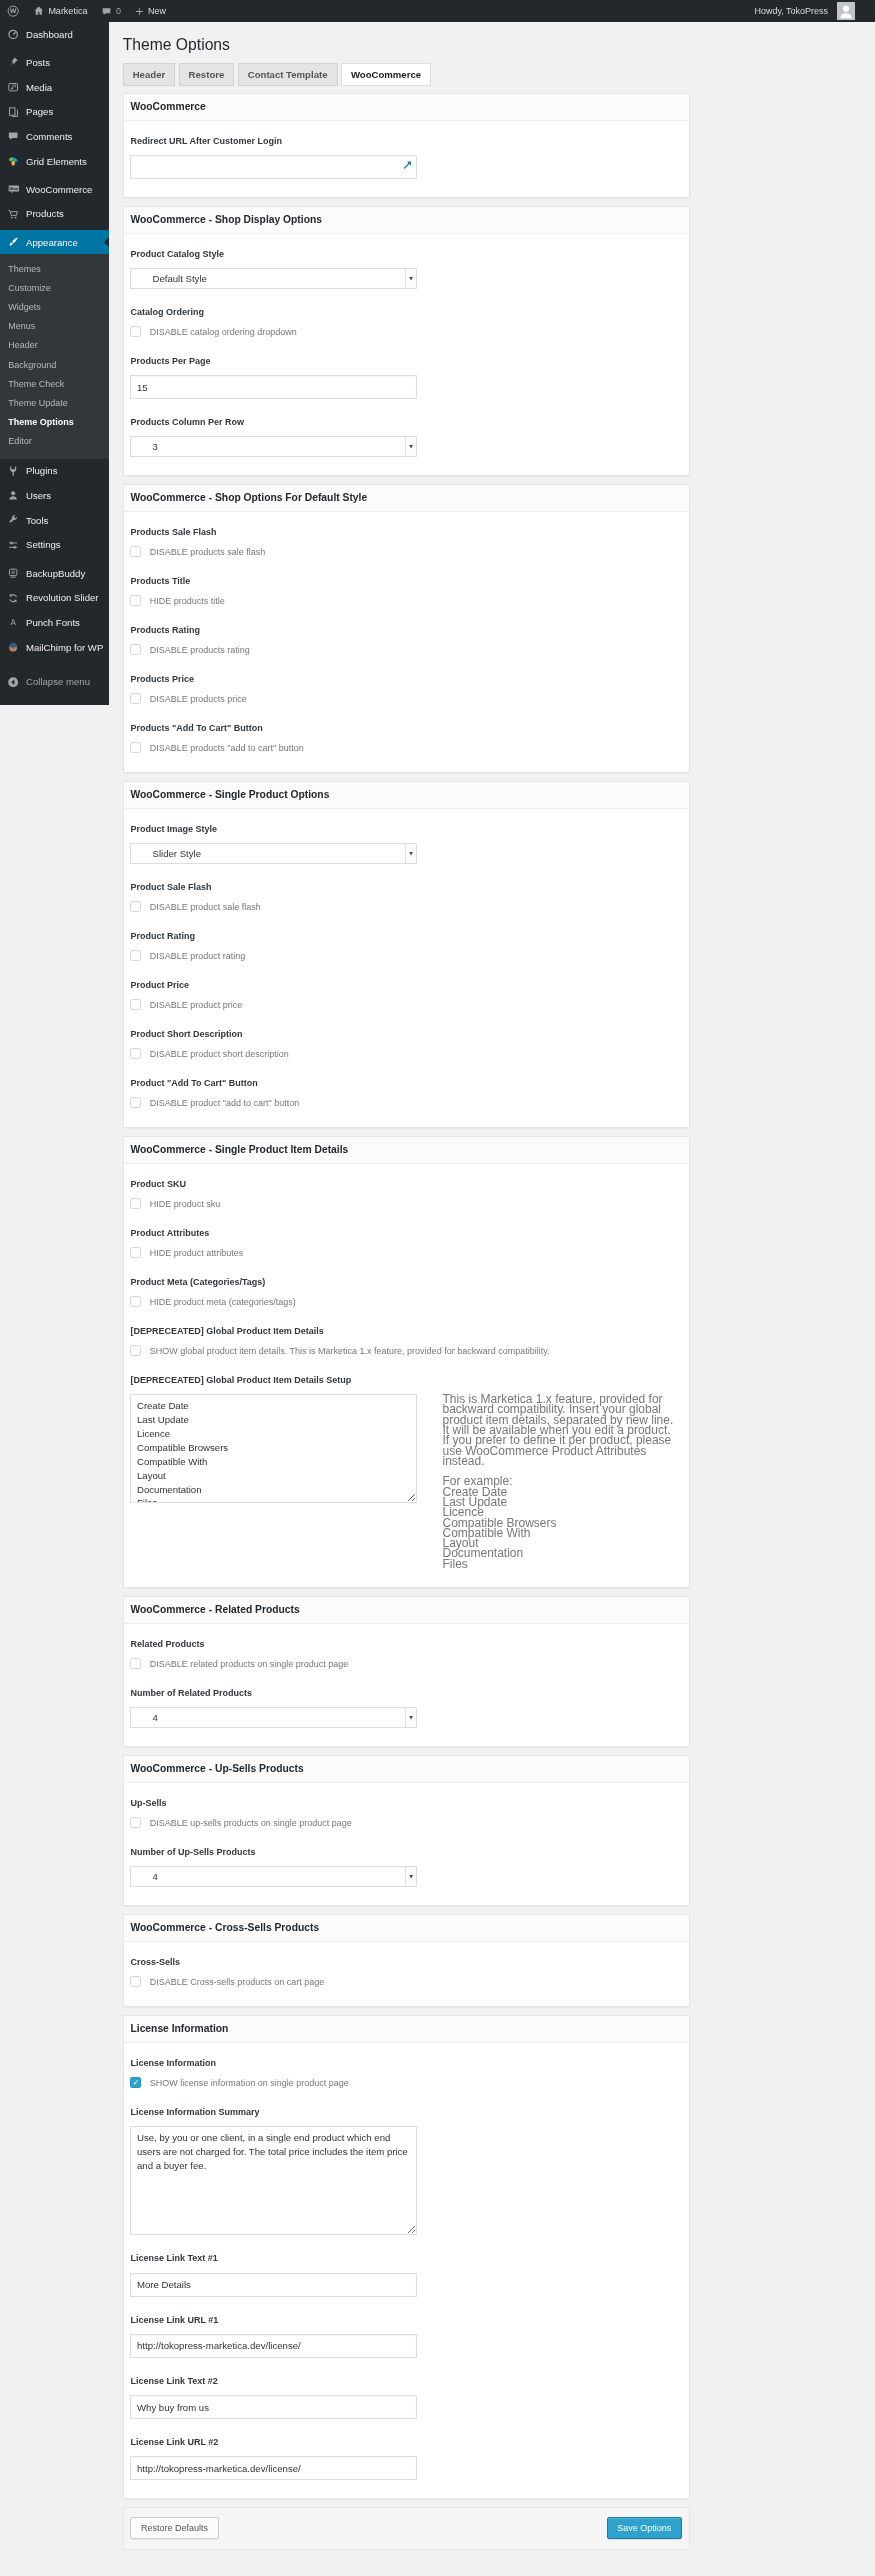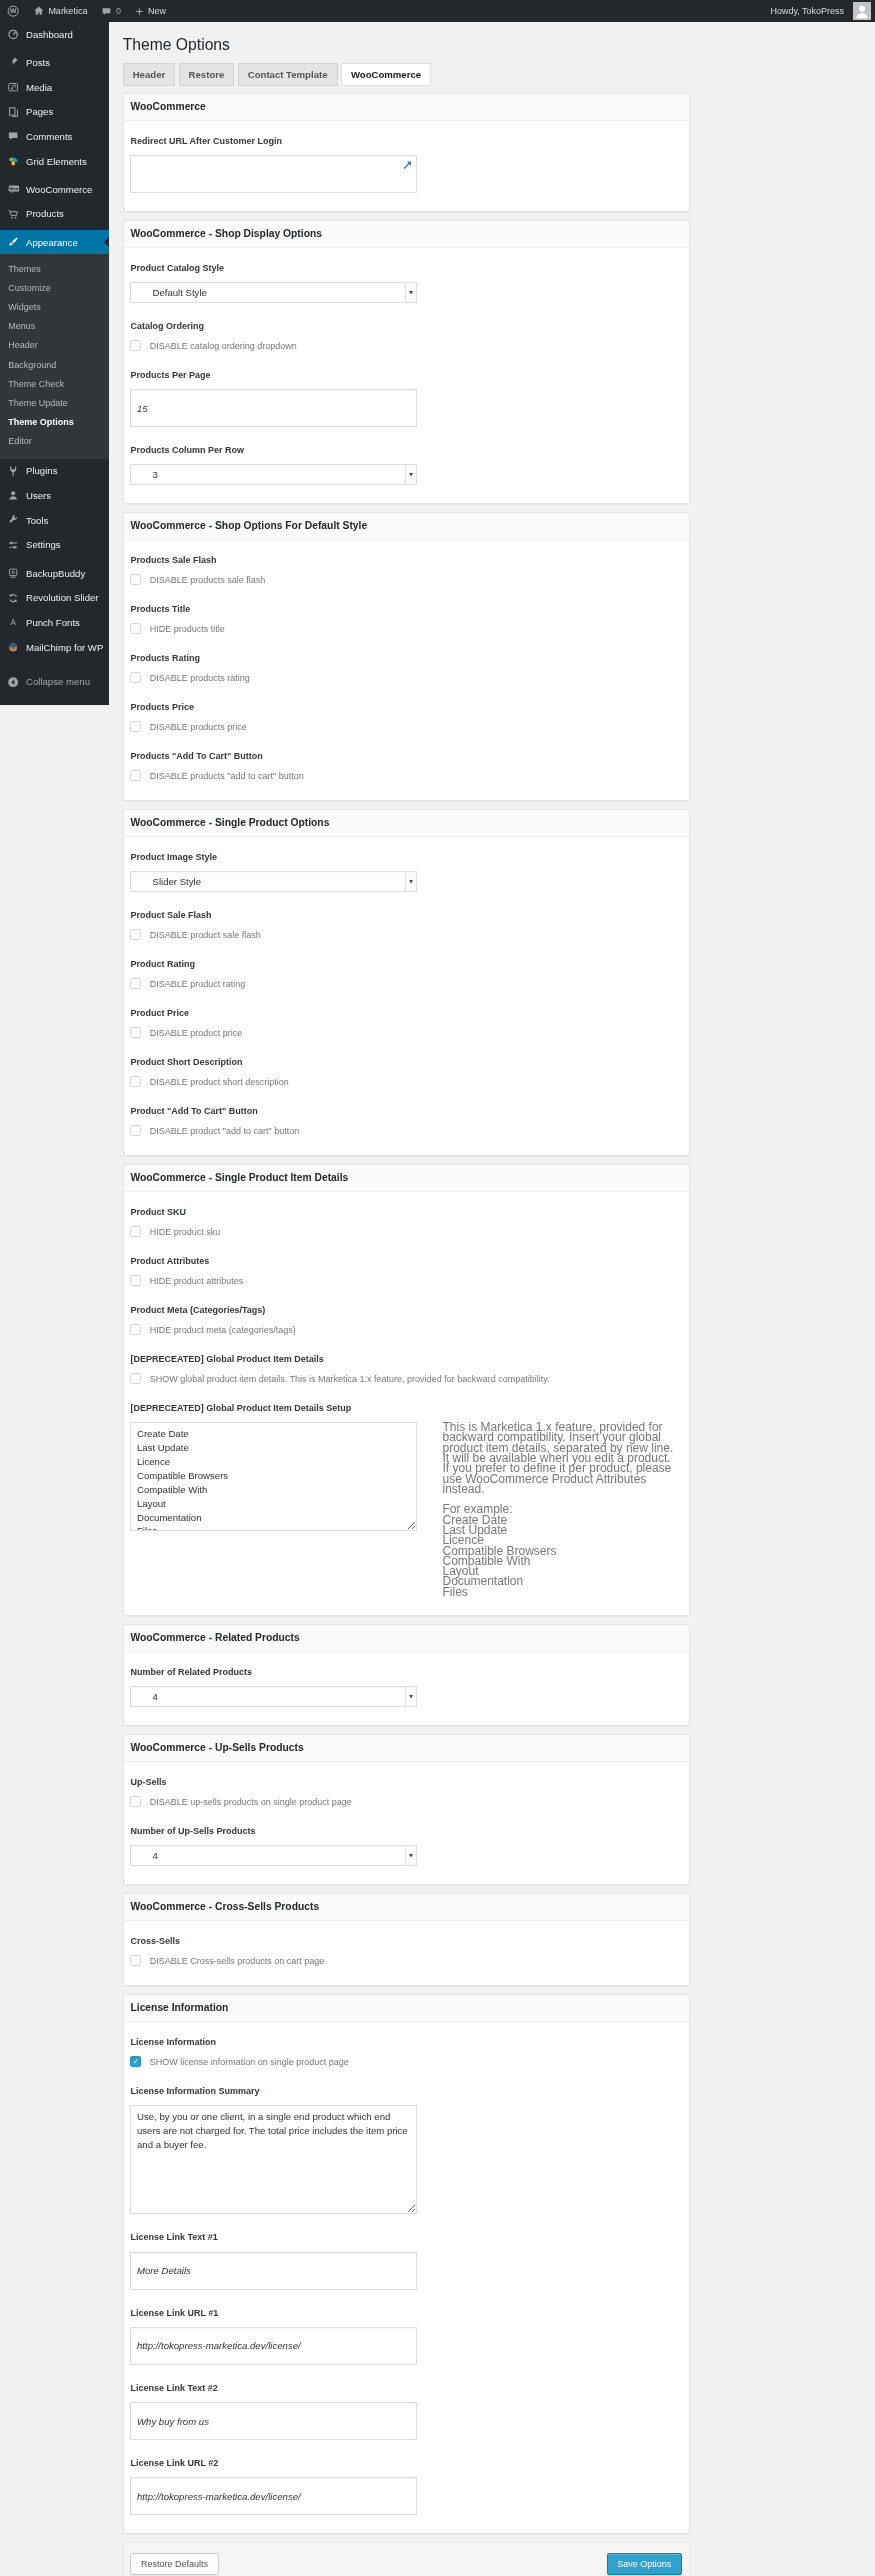--- a/index.html
+++ b/index.html
@@ -52,23 +52,23 @@
   .panel { width:567px; }
   .section { background:#fff; border:0.7px solid #e5e5e5; margin-bottom:8.2px; box-shadow:0 0.7px 0.7px rgba(0,0,0,.04); }
   .section-header { padding:6.8px; background:#fbfbfb; border-bottom:0.7px solid #eee;
     font-size:10.3px; font-weight:700; color:#23282d; line-height:12.3px; }
   .section-body { padding:15px 6.8px 18px; }
   .field { margin-bottom:18px; }
   .field:last-child { margin-bottom:0; }
   .field-label { font-size:9px; font-weight:700; color:#32373c; margin-bottom:9px; line-height:10.3px; }
 
   .input-wrap { position:relative; width:287px; }
-  input.text-input { width:287px; height:38px; border:0.7px solid #ddd; background:#fff;
+  input.text-input { width:287px; height:24px; border:0.7px solid #ddd; background:#fff;
     padding:2.7px 18px 2.7px 5.5px; font-size:9.6px; color:#333; font-family:inherit;
-    box-shadow:inset 0 0.7px 1.4px rgba(0,0,0,.05); outline:none;font-style:italic; }
+    box-shadow:inset 0 0.7px 1.4px rgba(0,0,0,.05); outline:none; }
   .picker { position:absolute; right:4.1px; top:4.1px; width:11.6px; height:11.6px; cursor:pointer; }
 
   .select { width:287px; height:20.5px; border:0.7px solid #ddd; background:#fff; display:flex;
     align-items:center; font-size:9.6px; color:#333; cursor:pointer;
     box-shadow:inset 0 0.7px 1.4px rgba(0,0,0,.03); }
   .sel-value { flex:1; padding-left:21px; }
   .select-arrow { width:11.6px; height:100%; border-left:0.7px solid #e2e2e2; background:#fbfbfb;
     display:flex; align-items:center; justify-content:center; font-size:4.8px; color:#444;
     font-family:"DejaVu Sans",sans-serif; }
 
@@ -126,21 +126,21 @@
           </svg>
       </span>
       <span class="ab-count">0</span>
     </span>
     <span class="ab-item">
       <span class="ab-plus">+</span>
       <span>New</span>
     </span>
   </div>
   <div class="ab-right">
-    <span class="ab-item" style="padding-right:5px;">
+    <span class="ab-item" style="padding-right:21px;">
       <span>Howdy, TokoPress</span>
       <span class="avatar">
         <svg width="18" height="18" viewBox="0 0 20 20">
             <rect width="20" height="20" fill="#c3c4c7"></rect>
             <circle cx="10" cy="7.6" r="3.4" fill="#fff"></circle>
             <path d="M3.8 18c0-3.4 2.8-5.4 6.2-5.4s6.2 2 6.2 5.4z" fill="#fff"></path>
           </svg>
       </span>
     </span>
   </div>
@@ -523,20 +523,27 @@
 Documentation
 Files</div>
             </div>
           </div>
         </div>
       </div>
       <div class="section">
         <div class="section-header">WooCommerce - Related Products</div>
         <div class="section-body">
           <div class="field">
+            <div class="field-label">Related Products</div>
+            <div class="cb-row">
+              <span class="cb"></span>
+              <span class="cb-label">DISABLE related products on single product page</span>
+            </div>
+          </div>
+          <div class="field">
             <div class="field-label">Number of Related Products</div>
             <div class="select">
               <span class="sel-value">4</span>
               <span class="select-arrow">▼</span>
             </div>
           </div>
         </div>
       </div>
       <div class="section">
         <div class="section-header">WooCommerce - Up-Sells Products</div>

